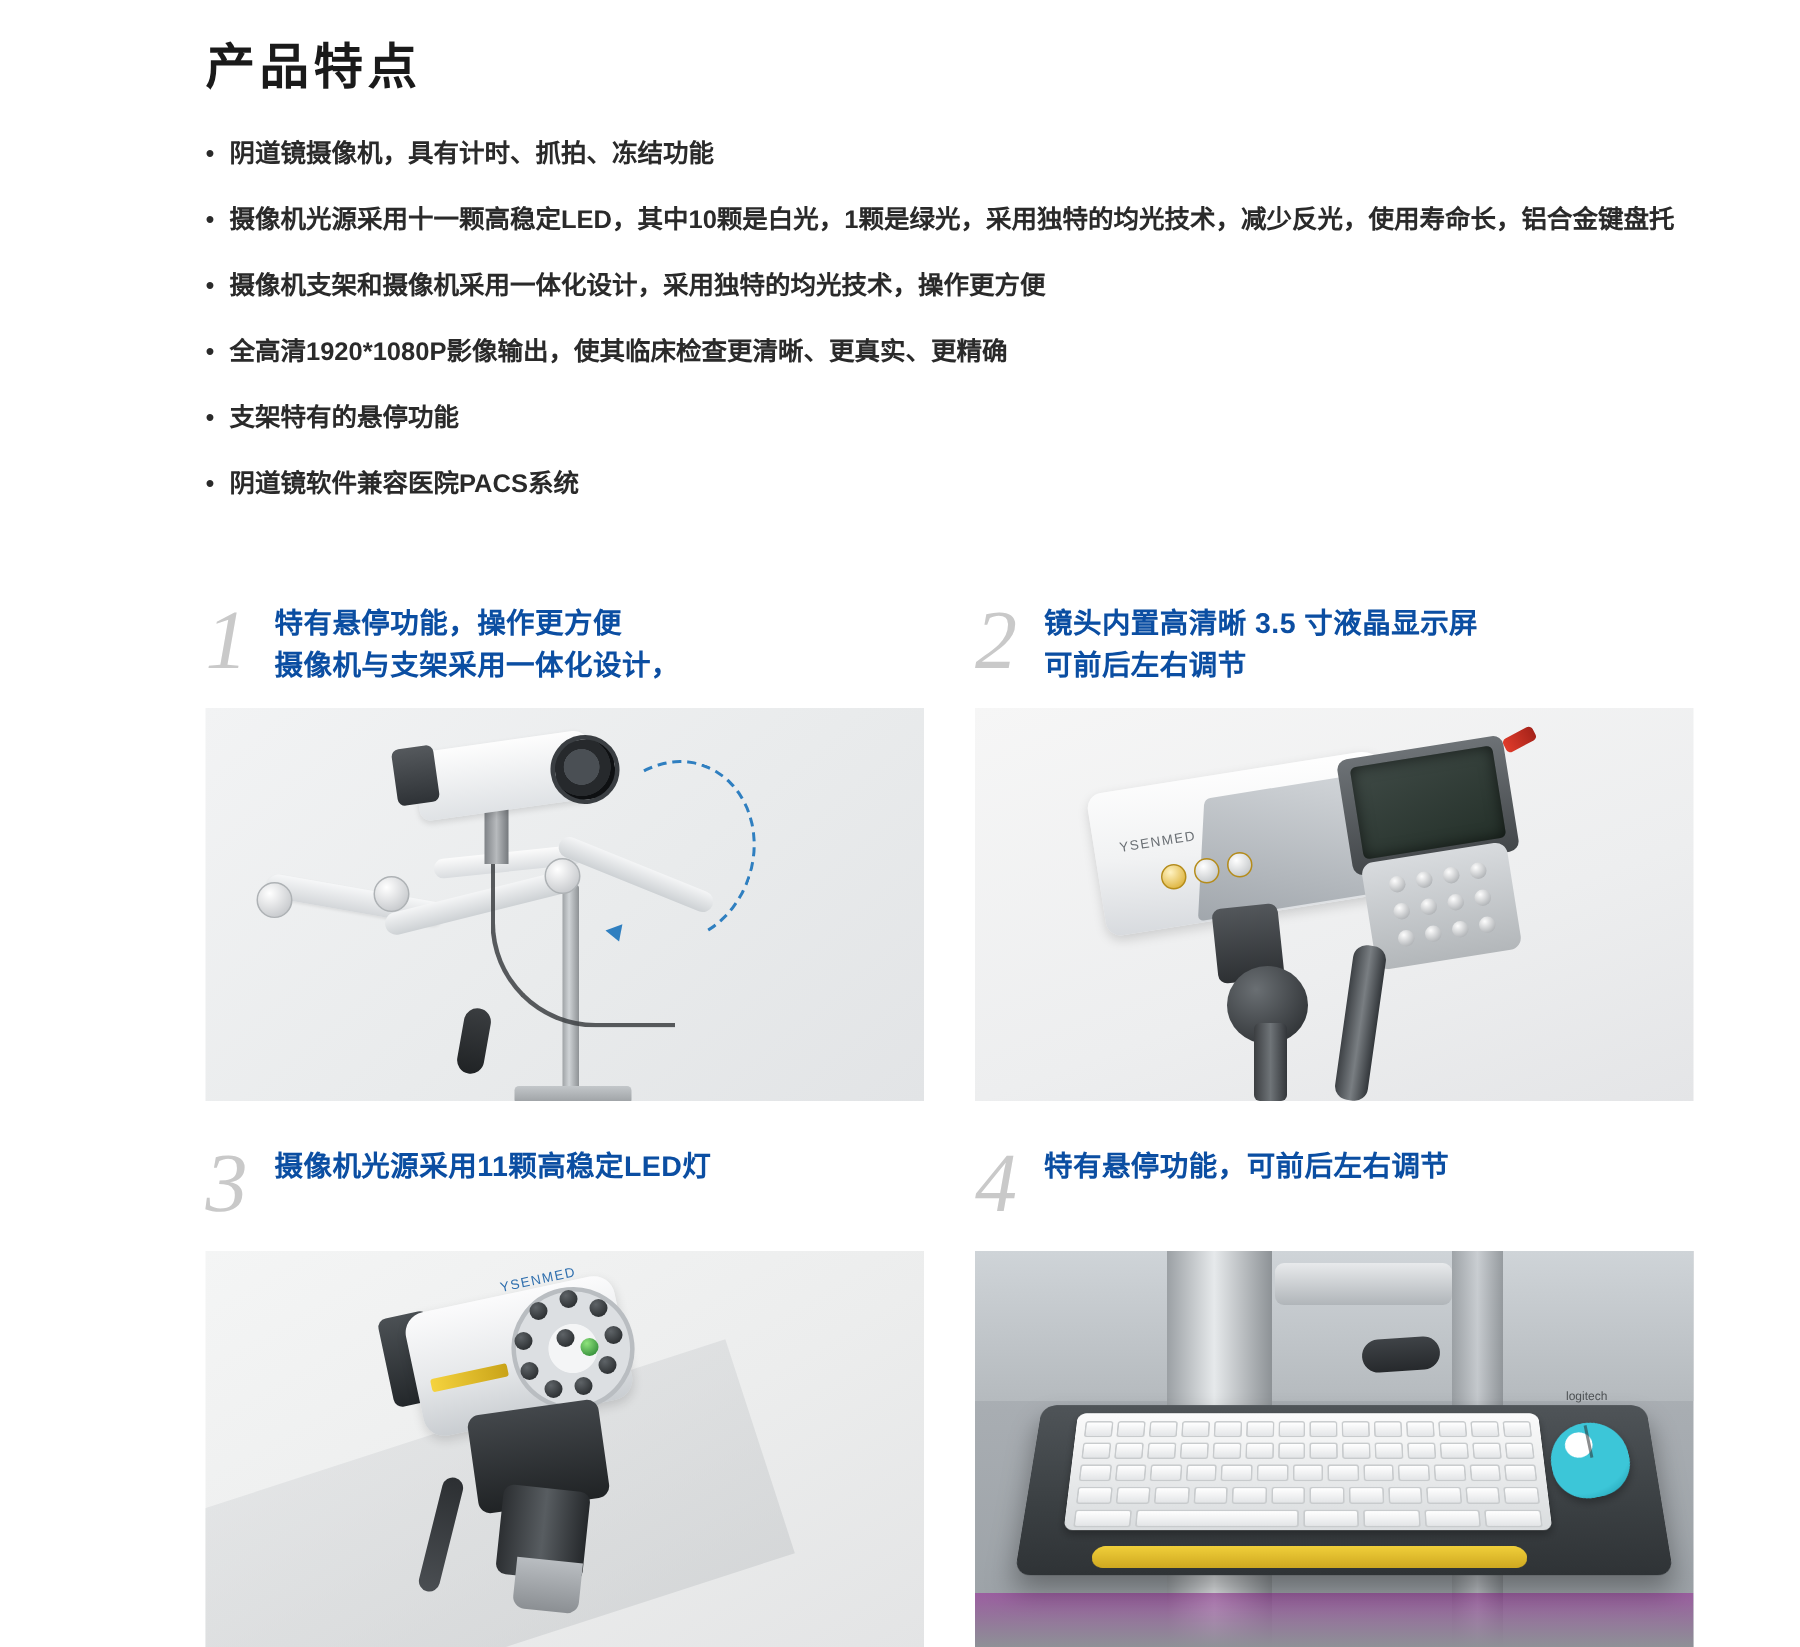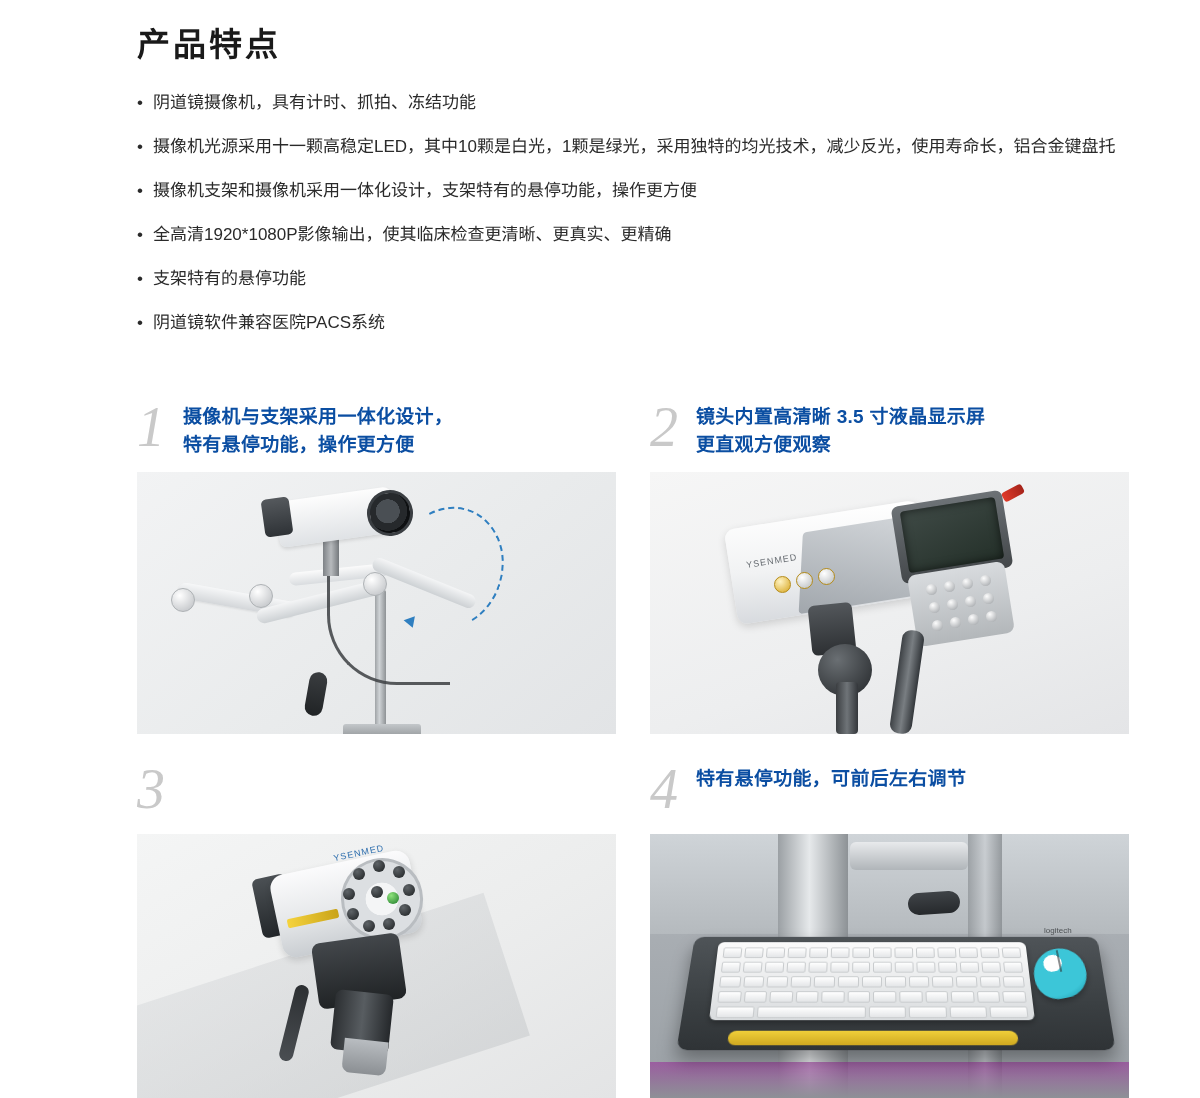--- a/index.html
+++ b/index.html
@@ -49,20 +49,21 @@
   .bullet {
     color: #2a2a2a;
     font-size: 17px;
     line-height: 33px;
     width: 16px;
     flex: 0 0 16px;
     text-align: left;
   }
   .feature-text {
     flex: 1;
+    font-weight: bold;
   }
 
   .cards {
     position: absolute;
     left: 104px;
     top: 400px;
     width: 992px;
   }
   .card-row {
     display: flex;
@@ -448,21 +449,21 @@
     <div class="feature-item">
       <span class="bullet">•</span>
       <span class="feature-text">阴道镜摄像机，具有计时、抓拍、冻结功能</span>
     </div>
     <div class="feature-item">
       <span class="bullet">•</span>
       <span class="feature-text">摄像机光源采用十一颗高稳定LED，其中10颗是白光，1颗是绿光，采用独特的均光技术，减少反光，使用寿命长，铝合金键盘托</span>
     </div>
     <div class="feature-item">
       <span class="bullet">•</span>
-      <span class="feature-text">摄像机支架和摄像机采用一体化设计，支架特有的悬停功能，操作更方便</span>
+      <span class="feature-text">摄像机支架和摄像机采用一体化设计，采用独特的均光技术，操作更方便</span>
     </div>
     <div class="feature-item">
       <span class="bullet">•</span>
       <span class="feature-text">全高清1920*1080P影像输出，使其临床检查更清晰、更真实、更精确</span>
     </div>
     <div class="feature-item">
       <span class="bullet">•</span>
       <span class="feature-text">支架特有的悬停功能</span>
     </div>
     <div class="feature-item">
@@ -472,22 +473,22 @@
   </div>
 
   <div class="cards">
 
     <div class="card-row">
 
       <div class="card">
         <div class="card-head">
           <div class="card-num">1</div>
           <div class="card-title">
+            <div>特有悬停功能，操作更方便</div>
             <div>摄像机与支架采用一体化设计，</div>
-            <div>特有悬停功能，操作更方便</div>
           </div>
         </div>
         <div class="card-img img1">
           <div class="pole"></div>
           <div class="armA"></div>
           <div class="armB"></div>
           <div class="armD"></div>
           <div class="armC"></div>
           <div class="joint" style="left:34px;top:116px"></div>
           <div class="joint" style="left:112px;top:112px"></div>
@@ -502,21 +503,21 @@
           <div class="handle"></div>
           <div class="base"></div>
         </div>
       </div>
 
       <div class="card">
         <div class="card-head">
           <div class="card-num">2</div>
           <div class="card-title">
             <div>镜头内置高清晰 3.5 寸液晶显示屏</div>
-            <div>更直观方便观察</div>
+            <div>可前后左右调节</div>
           </div>
         </div>
         <div class="card-img img2">
           <div class="body"></div>
           <div class="body-stripe"></div>
           <div class="logo-text">YSENMED</div>
           <div class="knob" style="left:124px;top:104px"></div>
           <div class="knob k2" style="left:146px;top:100px"></div>
           <div class="knob k3" style="left:168px;top:96px"></div>
           <div class="screen-hold"></div>
@@ -542,20 +543,24 @@
         </div>
       </div>
 
     </div>
 
     <div class="card-row" style="margin-top:28px">
 
       <div class="card">
         <div class="card-head">
           <div class="card-num">3</div>
+          <div class="card-title">
+            <div>摄像机光源采用11颗高稳定LED灯</div>
+            <div></div>
+          </div>
         </div>
         <div class="card-img img3 tall">
           <div class="diag"></div>
           <div class="dark-left"></div>
           <div class="head"></div>
           <div class="logo3">YSENMED</div>
           <div class="yellowbar"></div>
           <div class="ring"></div>
           <div class="led" style="left:236px;top:26px"></div>
           <div class="led" style="left:256px;top:32px"></div>

